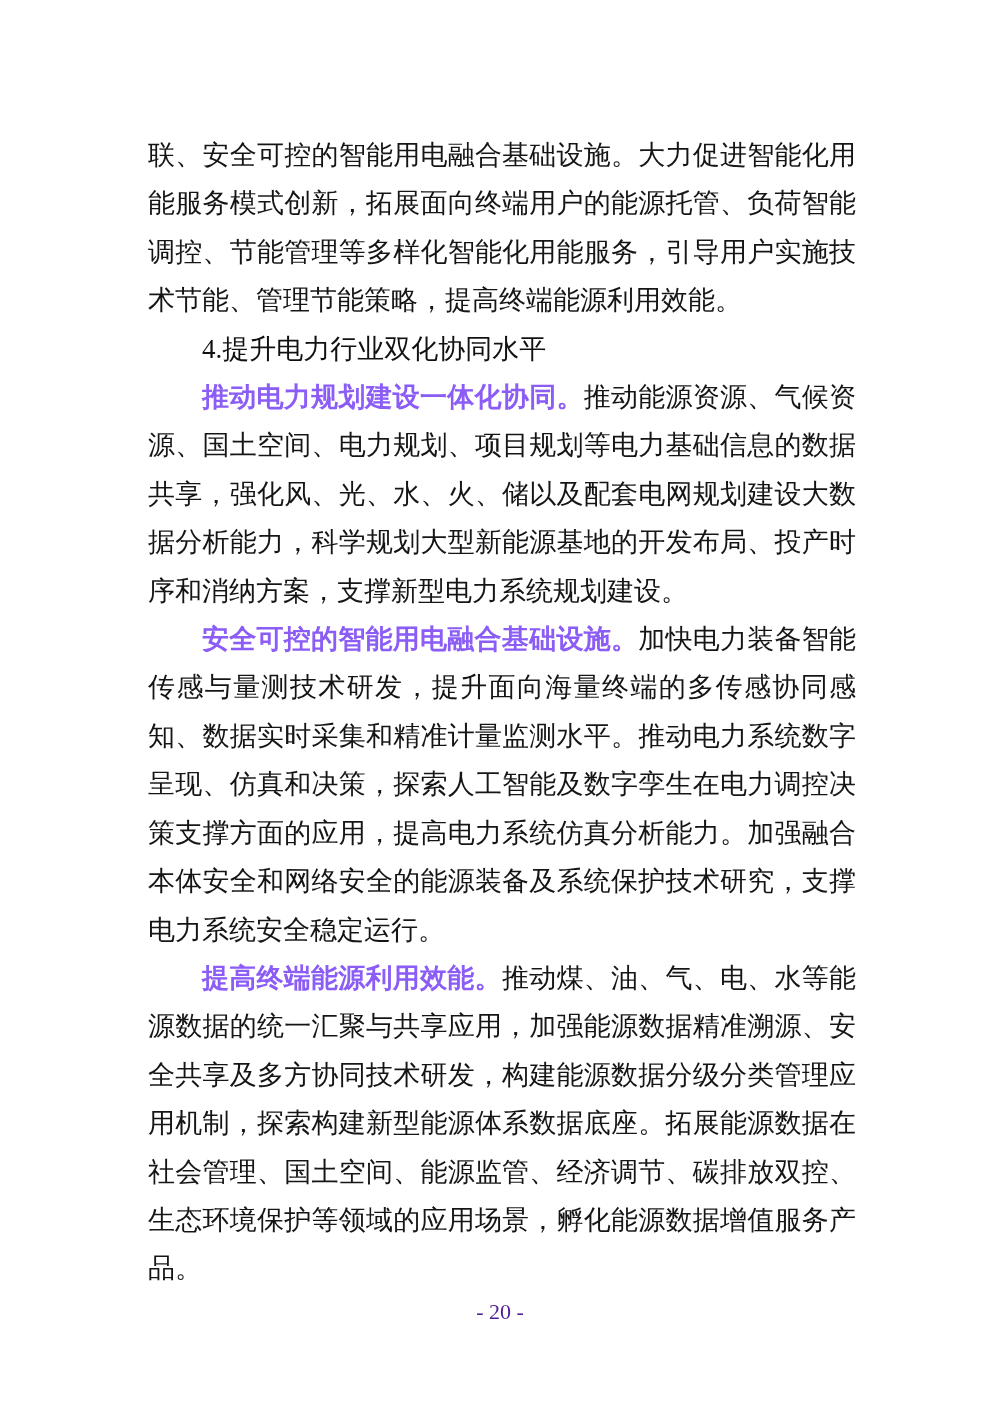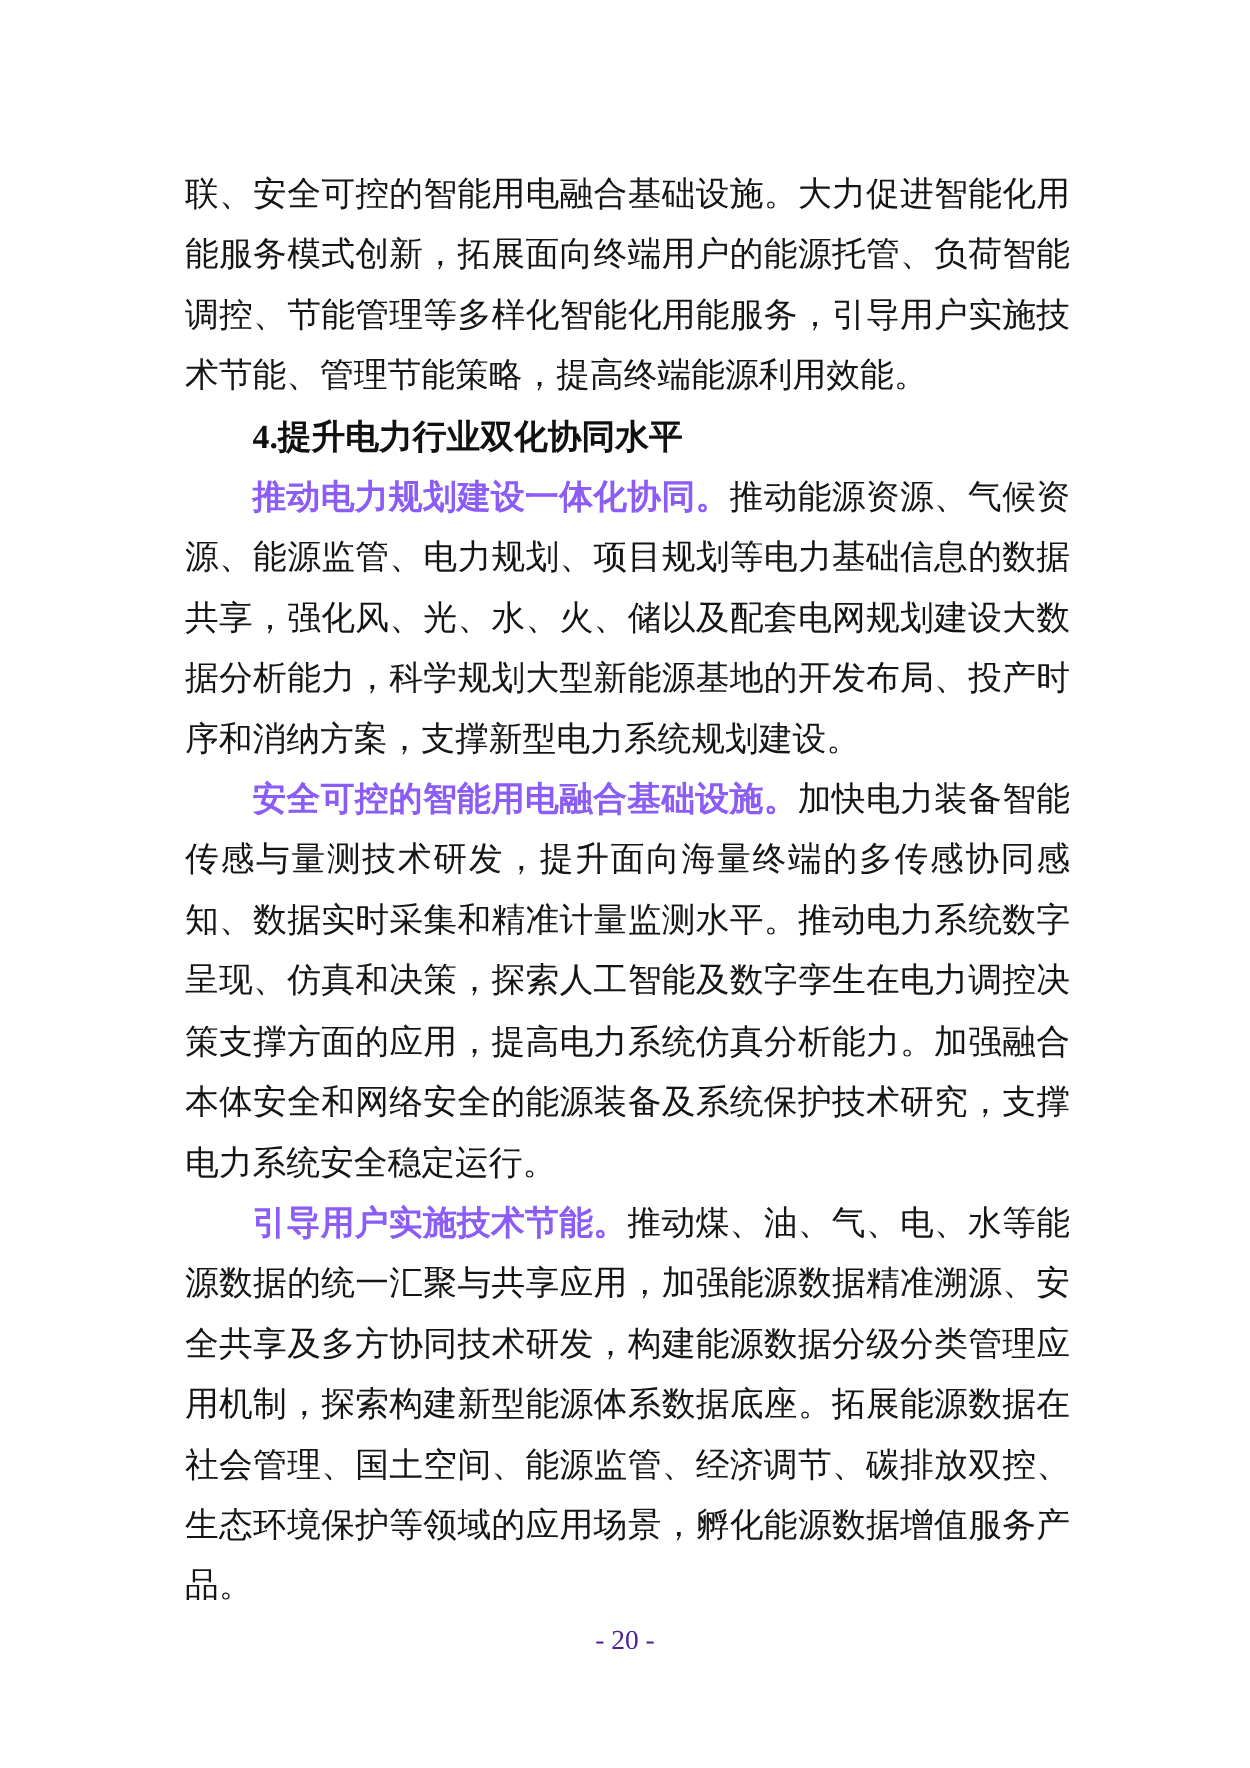--- a/index.html
+++ b/index.html
@@ -39,21 +39,21 @@
     .para.indent {
       text-indent: 2em;
     }
     .para.no-indent {
       text-indent: 0;
     }
     .heading {
       margin: 0;
       font-size: 27px;
       line-height: 48.4px;
-      font-weight: bold;
+      font-weight: normal;
       text-indent: 2em;
       text-align: left;
       color: #111111;
     }
     .lead {
       font-weight: bold;
       color: #8b5cf6;
     }
     .footer {
       position: absolute;
@@ -70,23 +70,23 @@
 <body>
 
 <div class="page">
 
   <div class="text-block">
 
     <p class="para no-indent"><span>联、安全可控的智能用电融合基础设施。大力促进智能化用能服务模式创新，拓展面向终端用户的能源托管、负荷智能调控、节能管理等多样化智能化用能服务，引导用户实施技术节能、管理节能策略，提高终端能源利用效能。</span></p>
 
     <div class="heading">4.提升电力行业双化协同水平</div>
 
-    <p class="para indent"><span class="lead">推动电力规划建设一体化协同。</span><span>推动能源资源、气候资源、能源监管、电力规划、项目规划等电力基础信息的数据共享，强化风、光、水、火、储以及配套电网规划建设大数据分析能力，科学规划大型新能源基地的开发布局、投产时序和消纳方案，支撑新型电力系统规划建设。</span></p>
+    <p class="para indent"><span class="lead">推动电力规划建设一体化协同。</span><span>推动能源资源、气候资源、国土空间、电力规划、项目规划等电力基础信息的数据共享，强化风、光、水、火、储以及配套电网规划建设大数据分析能力，科学规划大型新能源基地的开发布局、投产时序和消纳方案，支撑新型电力系统规划建设。</span></p>
 
     <p class="para indent"><span class="lead">安全可控的智能用电融合基础设施。</span><span>加快电力装备智能传感与量测技术研发，提升面向海量终端的多传感协同感知、数据实时采集和精准计量监测水平。推动电力系统数字呈现、仿真和决策，探索人工智能及数字孪生在电力调控决策支撑方面的应用，提高电力系统仿真分析能力。加强融合本体安全和网络安全的能源装备及系统保护技术研究，支撑电力系统安全稳定运行。</span></p>
 
-    <p class="para indent"><span class="lead">引导用户实施技术节能。</span><span>推动煤、油、气、电、水等能源数据的统一汇聚与共享应用，加强能源数据精准溯源、安全共享及多方协同技术研发，构建能源数据分级分类管理应用机制，探索构建新型能源体系数据底座。拓展能源数据在社会管理、国土空间、能源监管、经济调节、碳排放双控、生态环境保护等领域的应用场景，孵化能源数据增值服务产品。</span></p>
+    <p class="para indent"><span class="lead">提高终端能源利用效能。</span><span>推动煤、油、气、电、水等能源数据的统一汇聚与共享应用，加强能源数据精准溯源、安全共享及多方协同技术研发，构建能源数据分级分类管理应用机制，探索构建新型能源体系数据底座。拓展能源数据在社会管理、国土空间、能源监管、经济调节、碳排放双控、生态环境保护等领域的应用场景，孵化能源数据增值服务产品。</span></p>
 
   </div>
 
   <div class="footer">- 20 -</div>
 
 </div>
 
 </body></html>

